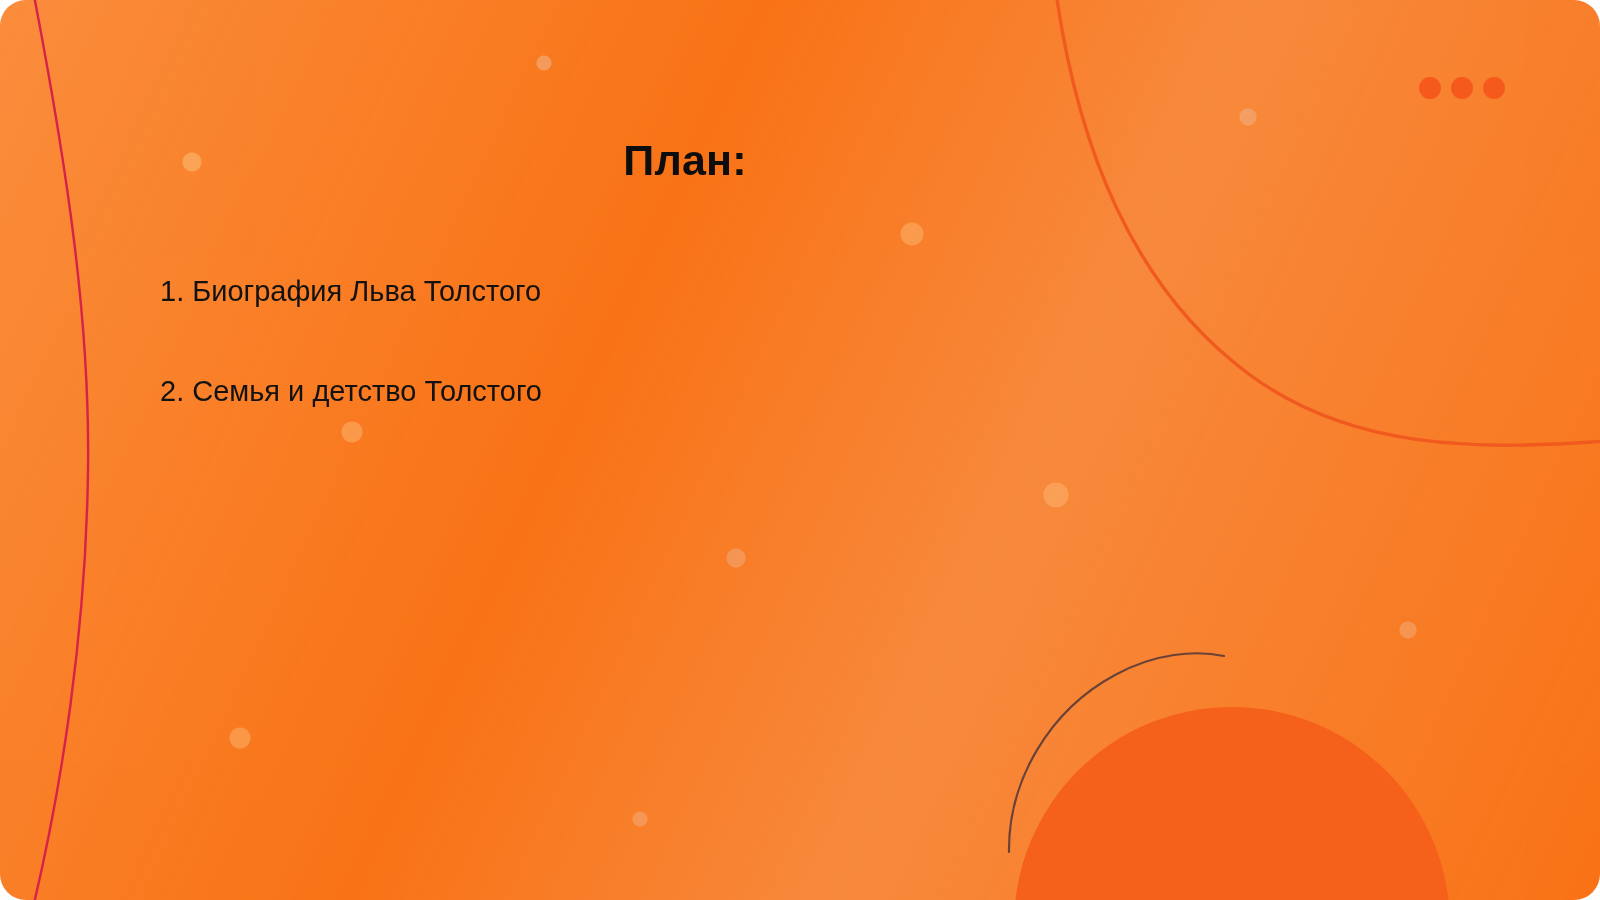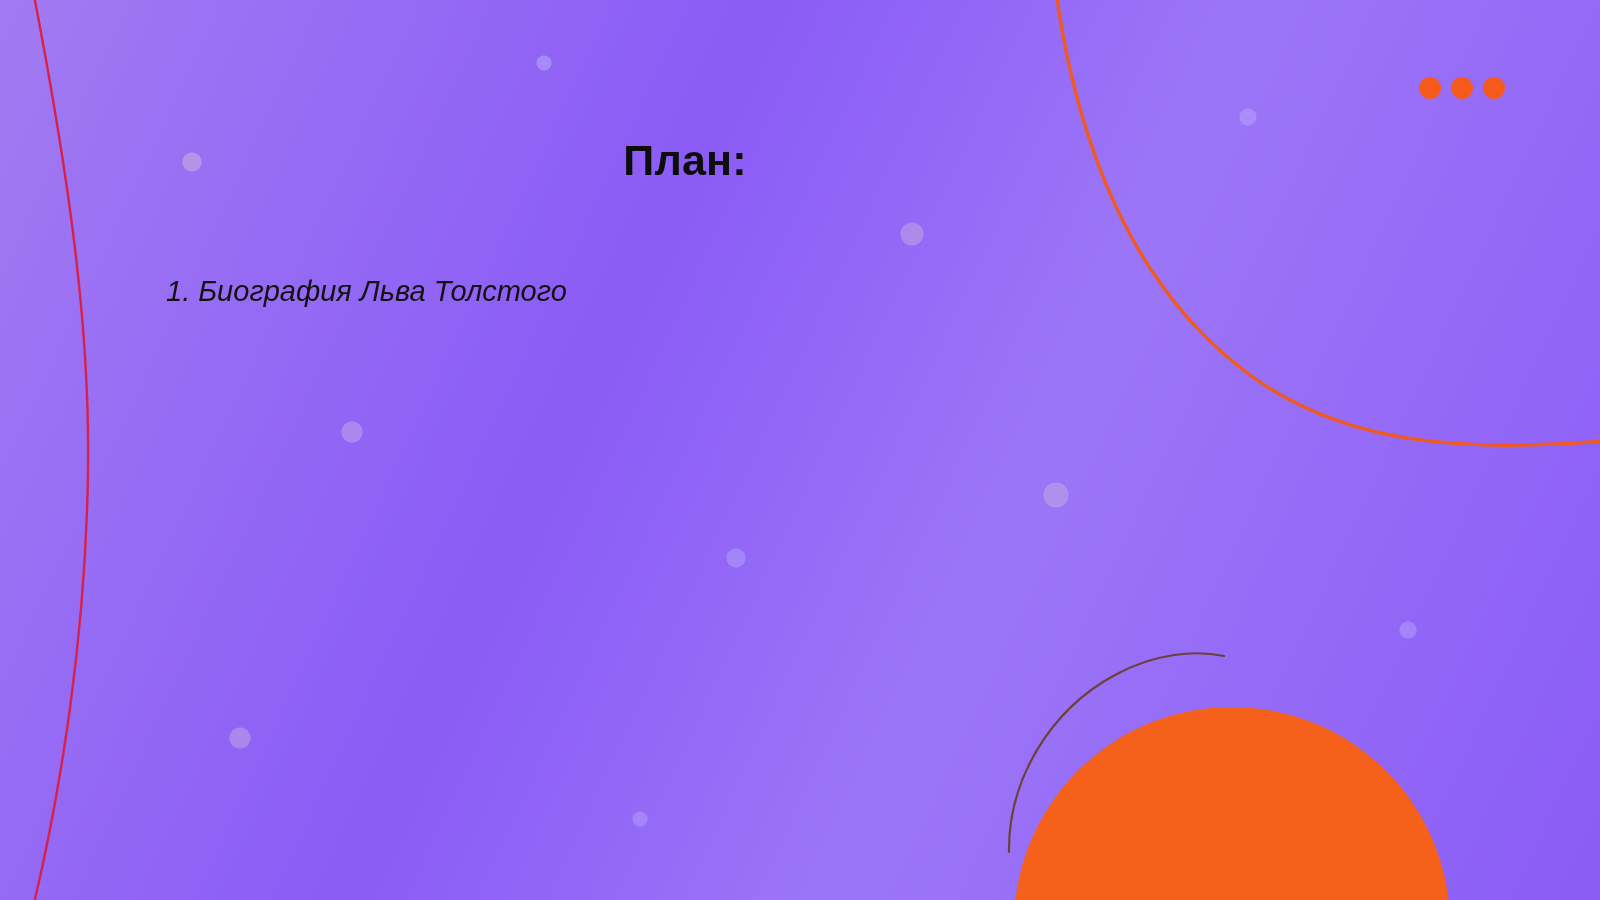--- a/index.html
+++ b/index.html
@@ -57,25 +57,24 @@
     font-family: "Liberation Sans", sans-serif;
   }
   .agenda {
     position: absolute;
     left: 158px;
     top: 276px;
     width: 900px;
   }
   .agenda-item {
     font-family: "Liberation Sans", sans-serif;
-    font-style: italic;
     font-size: 29px;
     color: #121212;
     line-height: 1.1;
-    margin: 0 0 68px 8px;
+    margin: 0 0 68px 2px;
     white-space: nowrap;
   }
   .agenda-item:last-child { margin-bottom: 0; }
 
   
   .dots {
     position: absolute;
     left: 1419px;
     top: 77px;
     display: flex;
@@ -84,21 +83,21 @@
   .dot {
     width: 22px;
     height: 22px;
     border-radius: 50%;
     background: #f6591c;
   }
 </style>
 </head>
 <body>
 
-<div id="slide" style="background: #8b5cf6;">
+<div id="slide" style="background: #f97316; border-radius: 26px;">
 
   <div id="texture"></div>
 
   <svg id="decor" width="1600" height="900" viewBox="0 0 1600 900">
 
     <path d="M 31 -20 C 70 180, 90 330, 88 470 C 86 630, 62 790, 30 920" fill="none" stroke="#d6214a" stroke-width="2.4" stroke-linecap="round"></path>
 
     <path d="M 1053 -30 C 1075 150, 1135 290, 1250 375 C 1350 448, 1470 452, 1620 440" fill="none" stroke="#f15a1e" stroke-width="3.4" stroke-linecap="round"></path>
 
     <path d="M 1009 852 C 1008 780, 1050 710, 1115 675 C 1155 653, 1196 650, 1224 656" fill="none" stroke="#6b4238" stroke-width="2.2" stroke-linecap="round"></path>
@@ -109,15 +108,16 @@
   <div class="dots">
     <span class="dot" style="background: rgb(246, 89, 28);"></span>
     <span class="dot" style="background: rgb(246, 89, 28);"></span>
     <span class="dot" style="background: rgb(246, 89, 28);"></span>
   </div>
 
   <div class="title">План:</div>
 
   <div class="agenda">
     <p class="agenda-item">1. Биография Льва Толстого</p>
+    <p class="agenda-item">2. Семья и детство Толстого</p>
   </div>
 
 </div>
 
 </body></html>

